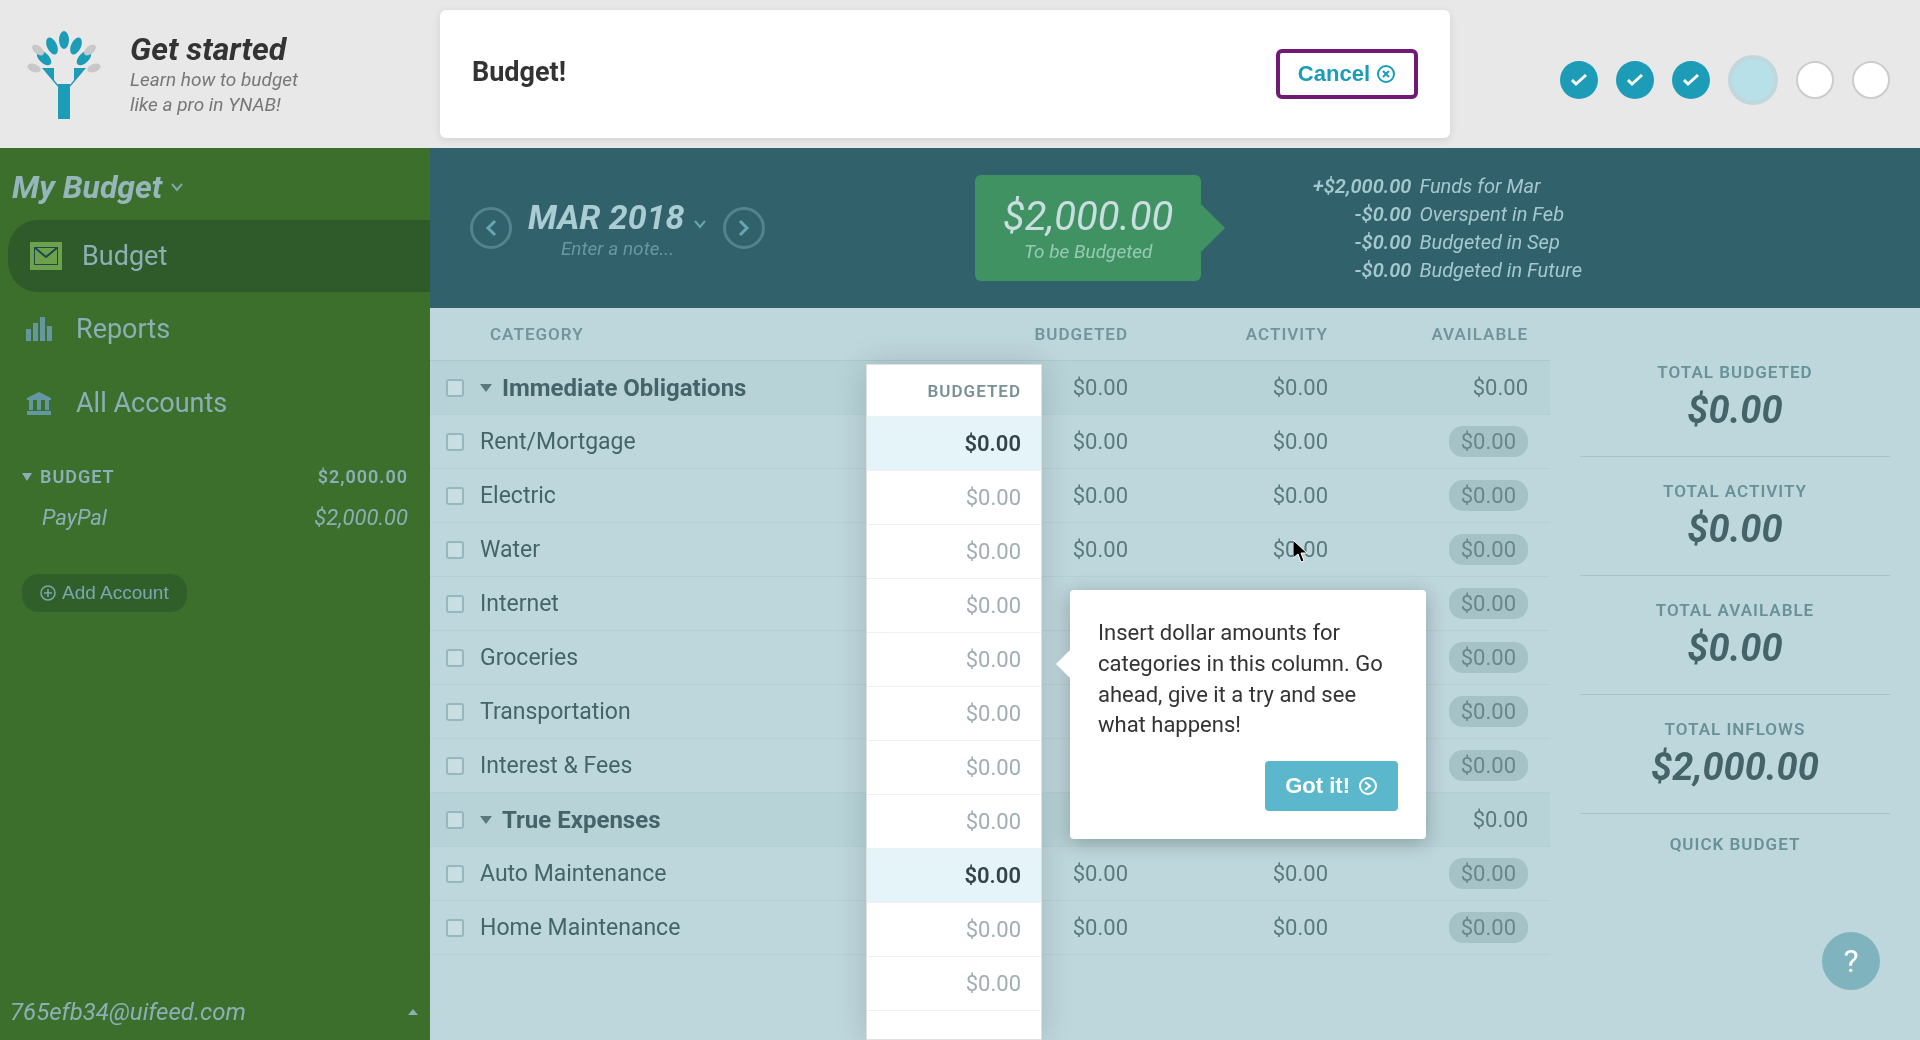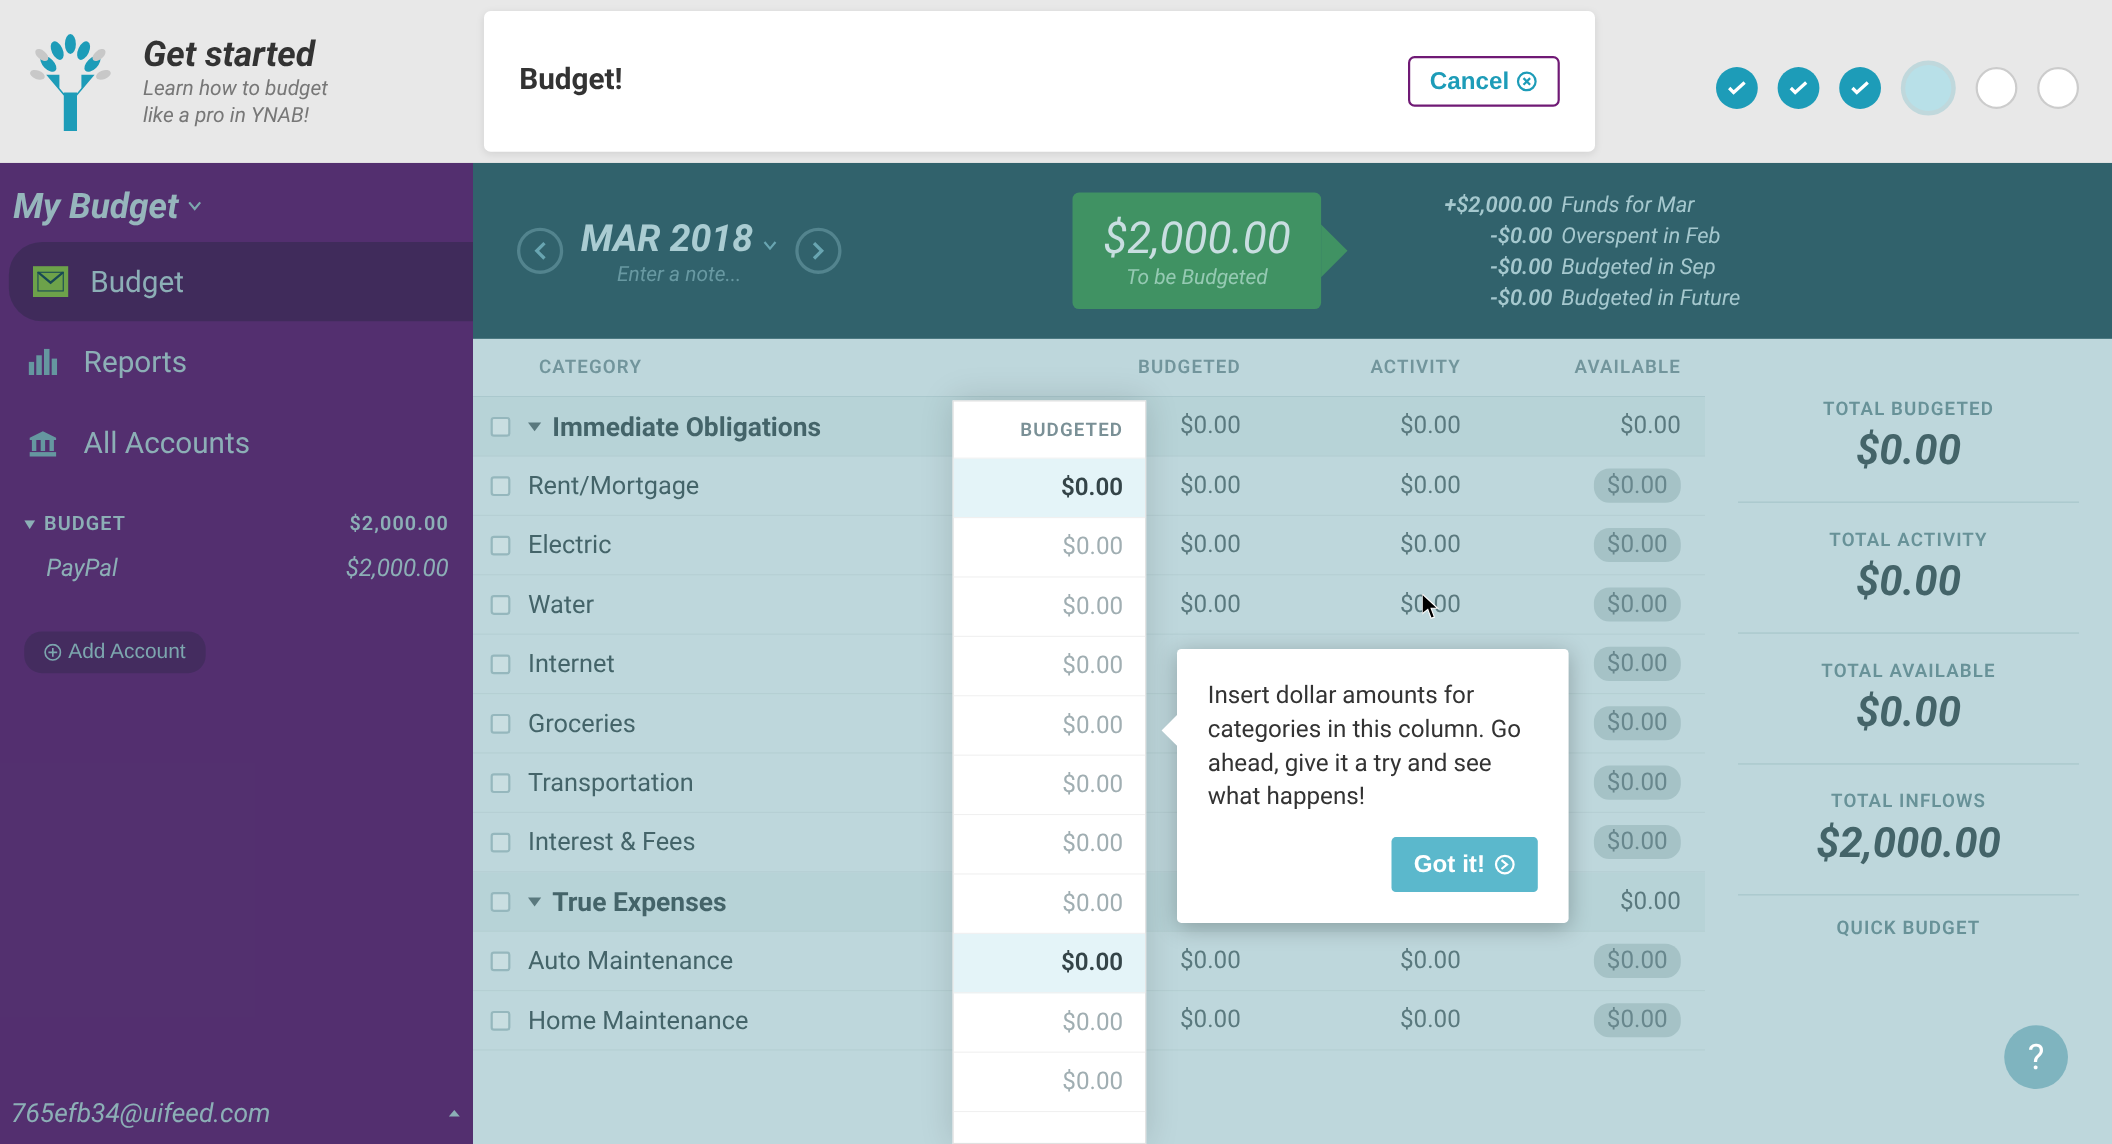--- a/index.html
+++ b/index.html
@@ -9,30 +9,30 @@
 .top-header { position: absolute; top: 0; left: 0; right: 0; height: 148px; background: #e8e8e8; display: flex; align-items: center; padding: 0 24px; z-index: 10; }
 .logo-area { display: flex; align-items: center; gap: 16px; }
 .logo-icon { width: 80px; height: 100px; display: flex; align-items: center; justify-content: center; }
 .get-started { margin-left: 10px; }
 .get-started h2 { font-size: 32px; font-weight: 700; color: #333; font-style: italic; }
 .get-started p { font-size: 19px; color: #777; font-style: italic; line-height: 1.3; }
 
 .banner { position: absolute; left: 440px; top: 10px; width: 1010px; height: 128px; background: white; border-radius: 6px; box-shadow: 0 2px 8px rgba(0,0,0,0.1); padding: 24px 32px; display: flex; justify-content: space-between; align-items: center; }
 .banner-text h3 { font-size: 27px; font-weight: 700; color: #333; margin-bottom: 4px; }
 .banner-text p { font-size: 22px; color: #888; }
-.cancel-btn { border: 2px solid #701a75; color: #1d9cb8; background: white; padding: 8px 18px; border-radius: 6px; font-size: 22px; font-weight: 600; display: flex; align-items: center; gap: 6px; cursor: pointer; }
+.cancel-btn { border: 4px solid #701a75; color: #1d9cb8; background: white; padding: 8px 18px; border-radius: 6px; font-size: 22px; font-weight: 600; display: flex; align-items: center; gap: 6px; cursor: pointer; }
 
 .step-indicators { position: absolute; right: 30px; top: 55px; display: flex; gap: 18px; align-items: center; }
 .step-dot { width: 38px; height: 38px; border-radius: 50%; display: flex; align-items: center; justify-content: center; }
 .step-dot.done { background: #1d9cb8; color: white; }
 .step-dot.active { background: #b8e0e8; border: 4px solid #c0d8dc; width: 50px; height: 50px; }
 .step-dot.pending { background: white; border: 2px solid #ccc; }
 
 
-.sidebar { position: absolute; left: 0; top: 148px; bottom: 0; width: 430px; background: #701a75; }
+.sidebar { position: absolute; left: 0; top: 148px; bottom: 0; width: 430px; background: #4d7c0f; }
 .sidebar-overlay { position: absolute; inset: 0; background: rgba(30,90,100,0.35); pointer-events: none; }
 .budget-selector { padding: 20px 12px 14px; color: #d8e8ec; font-size: 32px; font-weight: 700; font-style: italic; display: flex; align-items: center; gap: 8px; }
 .nav-item { display: flex; align-items: center; gap: 20px; padding: 20px 22px; color: #c8dde2; font-size: 27px; cursor: pointer; }
 .nav-item.active { background: rgba(0,0,0,0.25); border-radius: 30px 0 0 30px; margin-left: 8px; }
 .nav-icon-box { width: 34px; height: 34px; display: flex; align-items: center; justify-content: center; }
 .nav-icon-active { background: #99c93c; width: 32px; height: 28px; display: flex; align-items: center; justify-content: center; }
 
 .budget-section { padding: 16px 22px; color: #c8dde2; }
 .section-header { display: flex; justify-content: space-between; align-items: center; font-size: 18px; font-weight: 600; letter-spacing: 1px; padding: 10px 0; }
 .account-row { display: flex; justify-content: space-between; align-items: center; padding: 8px 0 8px 20px; font-size: 22px; font-style: italic; }

